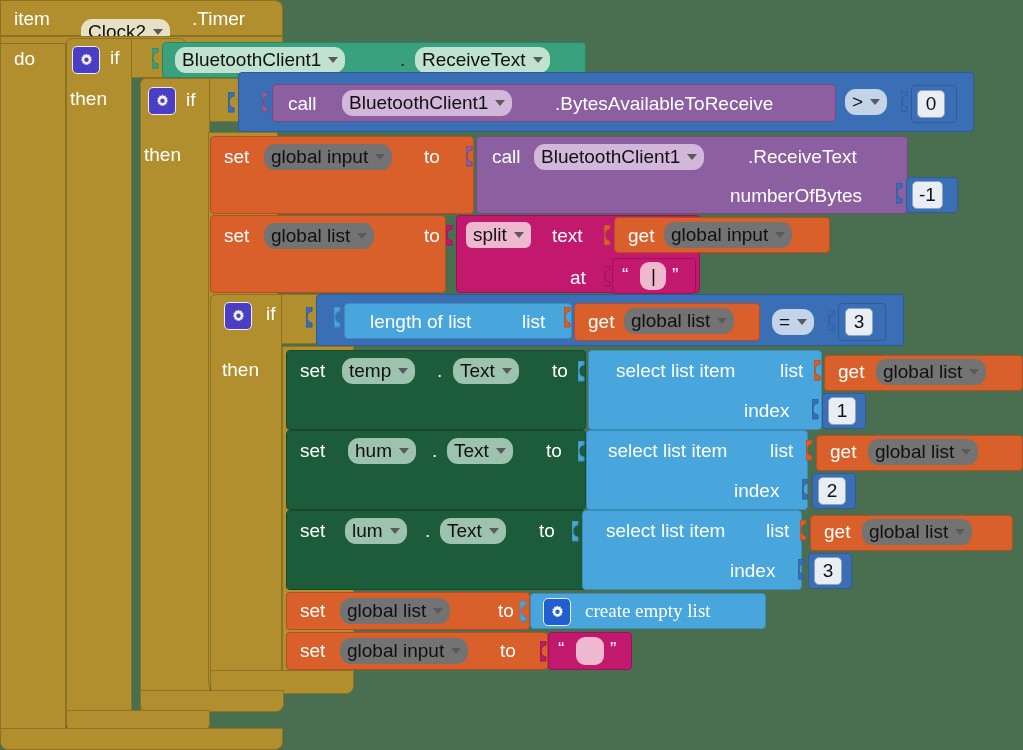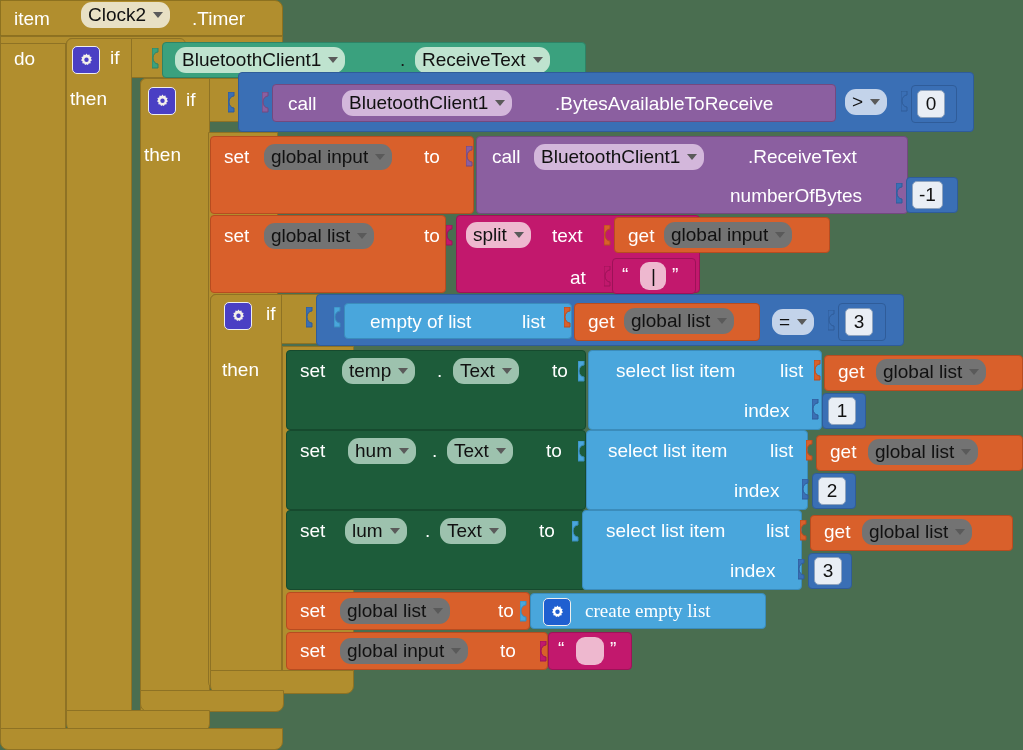--- a/index.html
+++ b/index.html
@@ -74,21 +74,21 @@
   }
   .gear.lt{background:#1f5fd0;}
   .gear svg{display:block;}
   .plugi{position:absolute;width:12px;height:20px;}
 </style>
 </head>
 <body>
 
 <div class="blk evt" style="left:0;top:0;width:283px;height:36px;border-radius:0 8px 0 0;"></div>
 <span class="lbl" style="left:14px;top:9px;">item</span>
-<div class="fld f-cream" style="left:81px;top:2px;">
+<div class="fld f-cream" style="left:81px;top:19px;">
   <span class="tx">Clock2</span>
   <span class="ar"></span>
 </div>
 <span class="lbl" style="left:192px;top:9px;">.Timer</span>
 
 <div class="blk ctrl-b" style="left:0;top:36px;width:66px;height:702px;border-radius:0 0 8px 0;"></div>
 <div class="blk ctrl-b" style="left:0;top:36px;width:283px;height:8px;"></div>
 <span class="lbl" style="left:14px;top:49px;">do</span>
 
 <div class="blk ctrl-b" style="left:66px;top:38px;width:120px;height:40px;border-radius:6px 6px 0 0;"></div>
@@ -201,21 +201,21 @@
   <span class="ar"></span>
 </div>
 <span class="lbl" style="left:424px;top:226px;">to</span>
 
 <div class="plugi" style="left:446px;top:225px;">
   <svg width="12" height="22">
       <path d="M0 0 h6 v4 a5 6 0 0 0 0 12 v4 H0z" fill="#c2186d" stroke="#9d1258"></path>
     </svg>
 </div>
 <div class="blk magenta" style="left:456px;top:215px;width:244px;height:78px;border-radius:4px;"></div>
-<div class="fld f-lav" style="left:466px;top:222px;background:#eeb8cf;">
+<div class="fld f-lav" style="left:466px;top:222px;background:#eeb8cf;border-radius:6px;">
   <span class="tx">split</span>
   <span class="ar"></span>
 </div>
 <span class="lbl" style="left:552px;top:226px;">text</span>
 <span class="lbl" style="left:570px;top:268px;">at</span>
 
 <div class="plugi" style="left:604px;top:225px;">
   <svg width="12" height="22">
       <path d="M0 0 h6 v4 a5 6 0 0 0 0 12 v4 H0z" fill="#d9602b" stroke="#b74c20"></path>
     </svg>
@@ -255,21 +255,21 @@
     </svg>
 </div>
 <div class="blk mathb" style="left:316px;top:294px;width:588px;height:52px;border-radius:4px;"></div>
 
 <div class="plugi" style="left:334px;top:307px;">
   <svg width="12" height="22">
       <path d="M0 0 h6 v4 a5 6 0 0 0 0 12 v4 H0z" fill="#49a6dc" stroke="#3b8cbb"></path>
     </svg>
 </div>
 <div class="blk listb" style="left:344px;top:303px;width:228px;height:36px;border-radius:4px;"></div>
-<span class="lbl" style="left:370px;top:312px;">empty of list</span>
+<span class="lbl" style="left:370px;top:312px;">length of list</span>
 <span class="lbl" style="left:522px;top:312px;">list</span>
 
 <div class="plugi" style="left:564px;top:307px;">
   <svg width="12" height="22">
       <path d="M0 0 h6 v4 a5 6 0 0 0 0 12 v4 H0z" fill="#d9602b" stroke="#b74c20"></path>
     </svg>
 </div>
 <div class="blk orange" style="left:574px;top:303px;width:186px;height:38px;border-radius:4px;"></div>
 <span class="lbl" style="left:588px;top:312px;">get</span>
 <div class="fld f-peach" style="left:624px;top:308px;">

